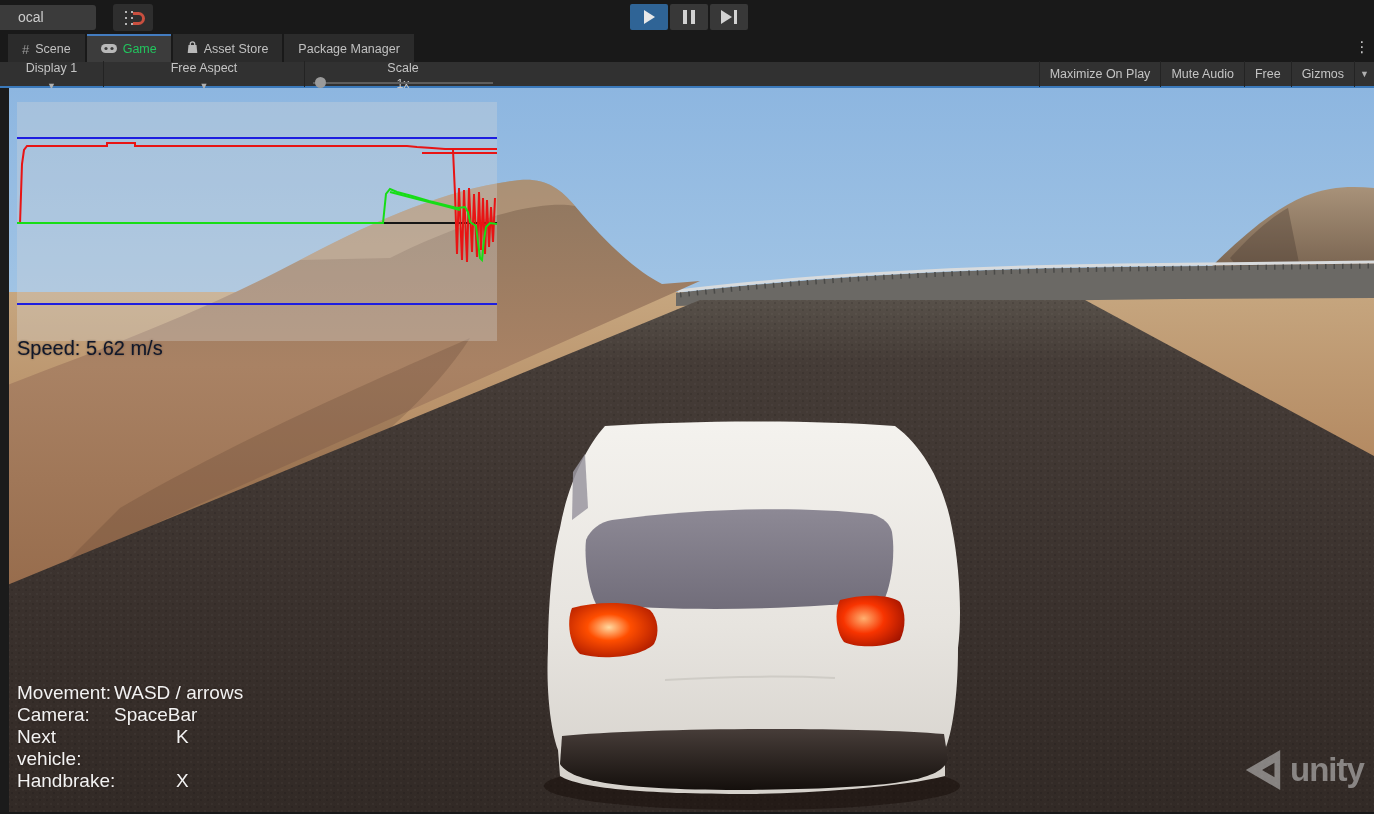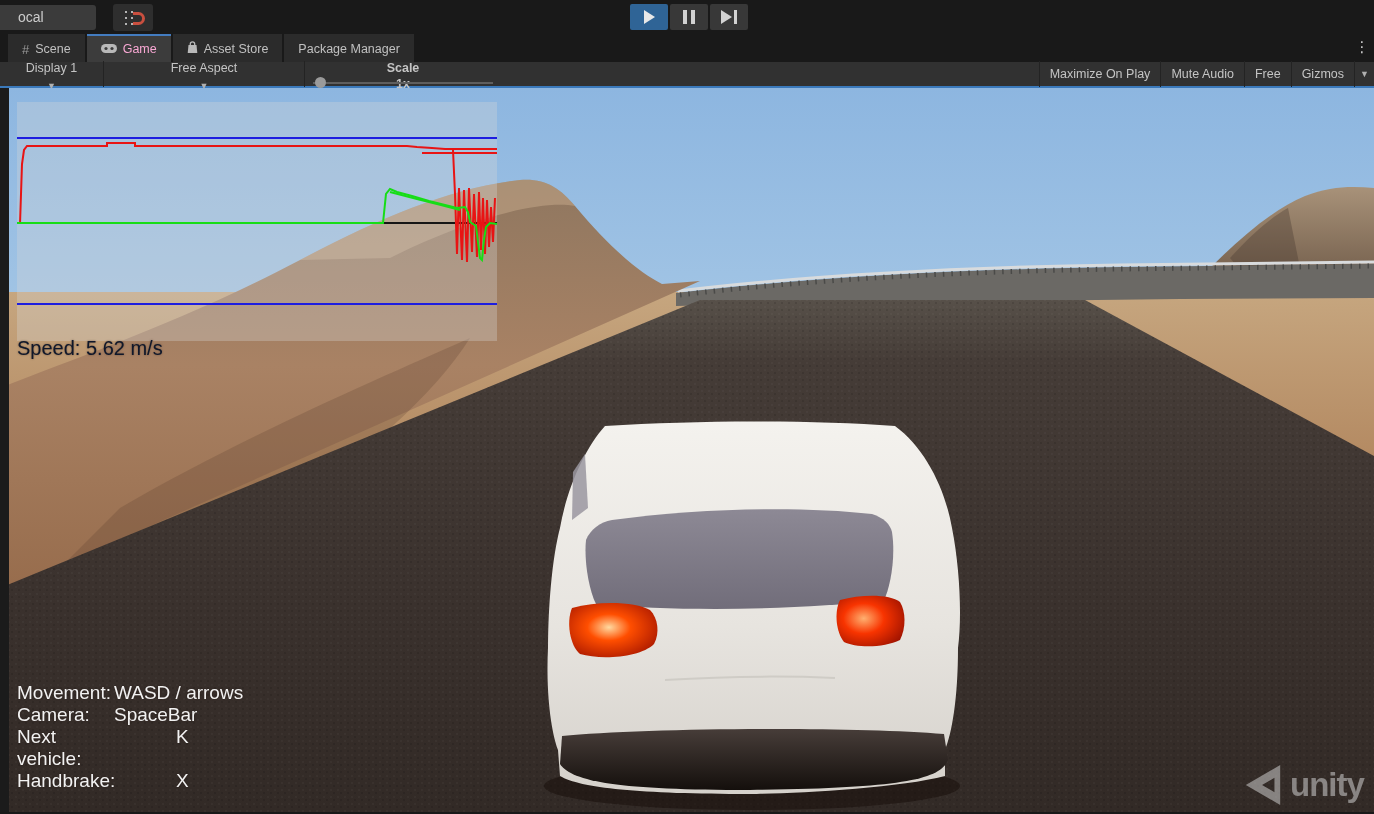--- a/index.html
+++ b/index.html
@@ -25,34 +25,34 @@
   .step-wrap { display:flex; align-items:center; gap:2px; }
   .step-wrap .tri { border-left-color:#d2d2d2; }
   .step-bar { width:3px; height:14px; background:#d2d2d2; }
 
   
   .tabstrip { position:relative; height:28px; background:#191919; display:flex; align-items:flex-end; }
   .tab { height:28px; display:flex; align-items:center; gap:6px; padding:0 14px;
          background:#2b2b2b; color:#c0c0c0; font-size:12.5px; margin-right:2px;
          border-top:2px solid transparent; }
   .tab:first-child { margin-left:8px; }
-  .tab.active { background:#3c3c3c; color:#f9a8d4; border-top:2px solid #437cc0; }
+  .tab.active { background:#3c3c3c; color:#22c55e; border-top:2px solid #437cc0; }
   .tab .glyph { color:#9a9a9a; font-size:13px; }
   .kebab { position:absolute; right:4px; top:4px; color:#c8c8c8; font-size:15px;
            letter-spacing:0; width:16px; text-align:center; }
 
   
   .gv-toolbar { position:relative; height:26px; background:#313131; display:flex; align-items:center;
                 color:#c4c4c4; font-size:12.5px; border-bottom:2px solid #3a79bb; }
   .gv-item { display:flex; align-items:center; height:26px; padding:0 8px; gap:6px;flex-direction:column; }
   .sep { width:1px; height:26px; background:#232323; }
   .caret { font-size:9px; color:#b0b0b0; }
   .dd-display { width:103px; justify-content:space-between; }
   .dd-aspect { width:200px; justify-content:space-between; }
-  .scale-wrap { gap:1px;font-weight:bold; }
+  .scale-wrap { gap:1px; }
   .slider { position:relative; width:180px; height:14px; }
   .slider .track { position:absolute; left:0; right:0; top:6px; height:2px; background:#5e5e5e; }
   .slider .thumb { position:absolute; left:2px; top:1px; width:11px; height:11px; border-radius:50%; background:#9a9a9a; }
   .gv-right { margin-left:auto; display:flex; align-items:center;padding-left:15px; }
   .gv-btn { height:26px; display:flex; align-items:center; padding:0 10px; border-left:1px solid #232323; }
   .gv-caret-btn { width:20px; justify-content:center; padding:0; }
 
   
   .viewport { position:relative; width:1374px; height:724px; background:#8fb7e0; }
   .scene { position:absolute; left:0; top:0; }
@@ -64,21 +64,21 @@
   .speed { position:absolute; left:17px; top:249px; color:#0f172a; font-size:20px;
            text-shadow:0 0 2px rgba(60,40,30,.6); }
 
   .controls { position:absolute; left:17px; top:594px; color:#f2f2f2; font-size:19px;
               line-height:22px; text-shadow:0 0 2px rgba(40,25,20,.6); }
   .ctrl-row { display:flex; }
   .ctrl-label { width:97px; }
   .ctrl-row:nth-child(n+3) .ctrl-key { padding-left:62px; }
 
   .watermark { position:absolute; left:1242px; top:660px; display:flex; align-items:center; gap:6px;
-               opacity:.55;margin-top:15px; }
+               opacity:.55; }
   .watermark .wm-text { color:#d0d0d0; font-size:33px; font-weight:bold; letter-spacing:-1px; }
 
   
   .snap-ico { position:relative; width:20px; height:18px; }
   .snap-ico .dots { position:absolute; left:0; top:0; width:14px; height:16px;
     background-image:radial-gradient(circle 1.4px, #b5b5b5 1.3px, transparent 1.4px);
     background-size:6px 6px; }
   .snap-ico .magnet { position:absolute; right:-2px; top:3px; width:12px; height:13px;
     border:3px solid #c94f3f; border-left:none; border-radius:0 7px 7px 0; }
 </style>

